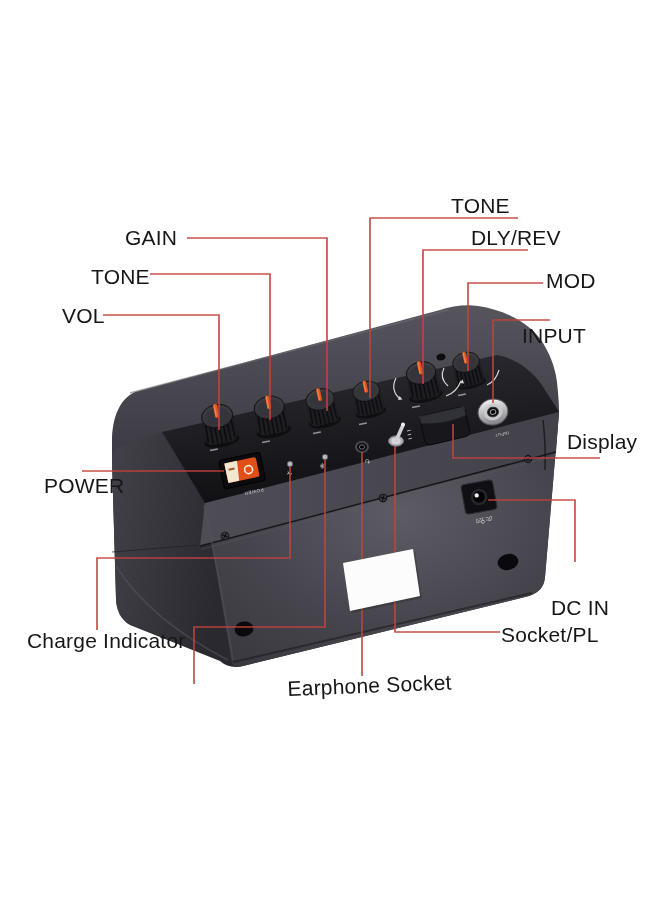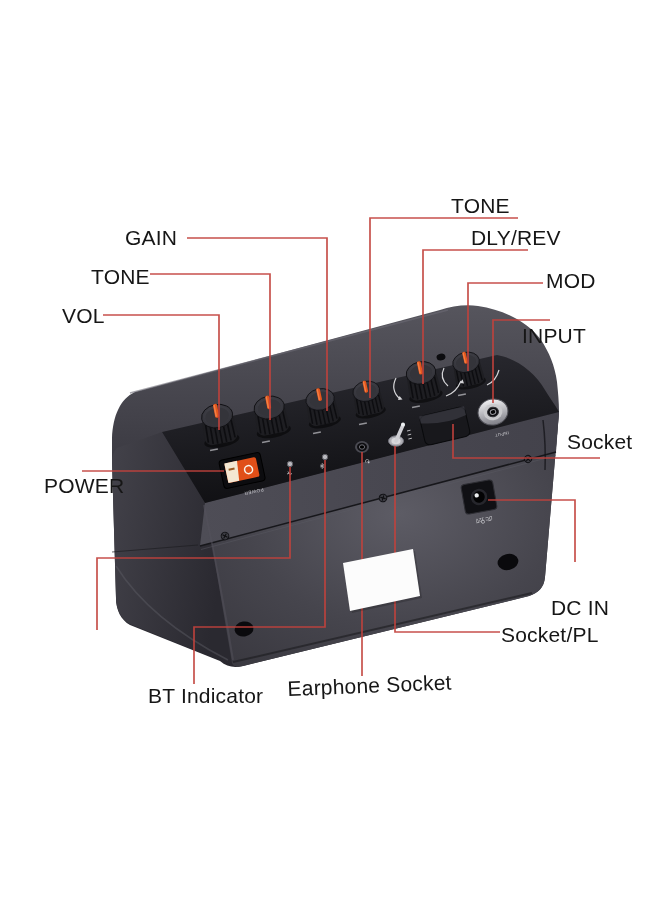--- a/index.html
+++ b/index.html
@@ -229,20 +229,20 @@
   </g>
 </svg>
 
 <div class="callout" style="left:62px;top:305px">VOL</div>
 <div class="callout" style="left:91px;top:266px">TONE</div>
 <div class="callout" style="left:125px;top:227px">GAIN</div>
 <div class="callout" style="left:451px;top:195px">TONE</div>
 <div class="callout" style="left:471px;top:227px">DLY/REV</div>
 <div class="callout" style="left:546px;top:270px">MOD</div>
 <div class="callout" style="left:522px;top:325px">INPUT</div>
-<div class="callout" style="left:567px;top:431px">Socket</div>
+<div class="callout" style="left:567px;top:431px">Display</div>
 <div class="callout" style="left:44px;top:475px">POWER</div>
 <div class="callout" style="left:551px;top:597px">DC IN</div>
-<div class="callout" style="left:148px;top:685px">BT Indicator</div>
+<div class="callout" style="left:27px;top:630px">Charge Indicator</div>
 <div class="callout tilt" style="left:288px;top:678px">Earphone Socket</div>
 <div class="callout" style="left:501px;top:624px">Socket/PL</div>
 
 </div>
 
 </body></html>

